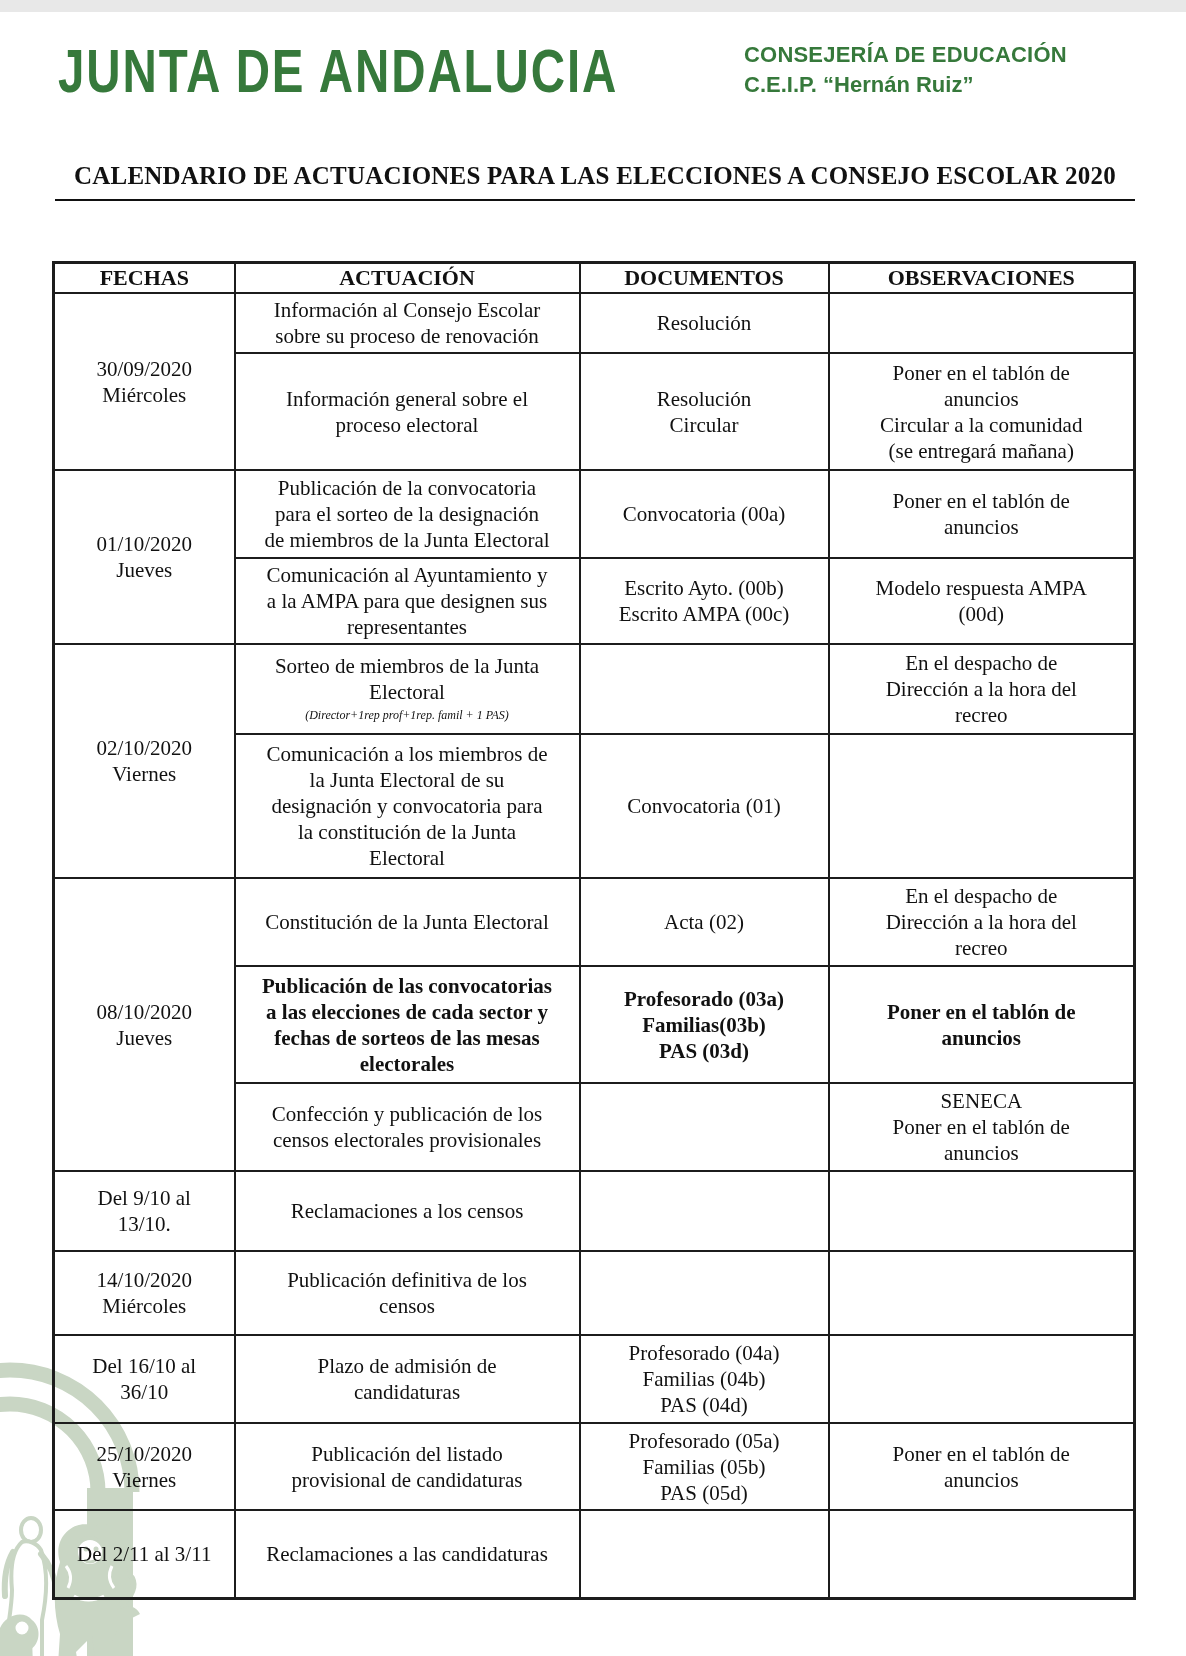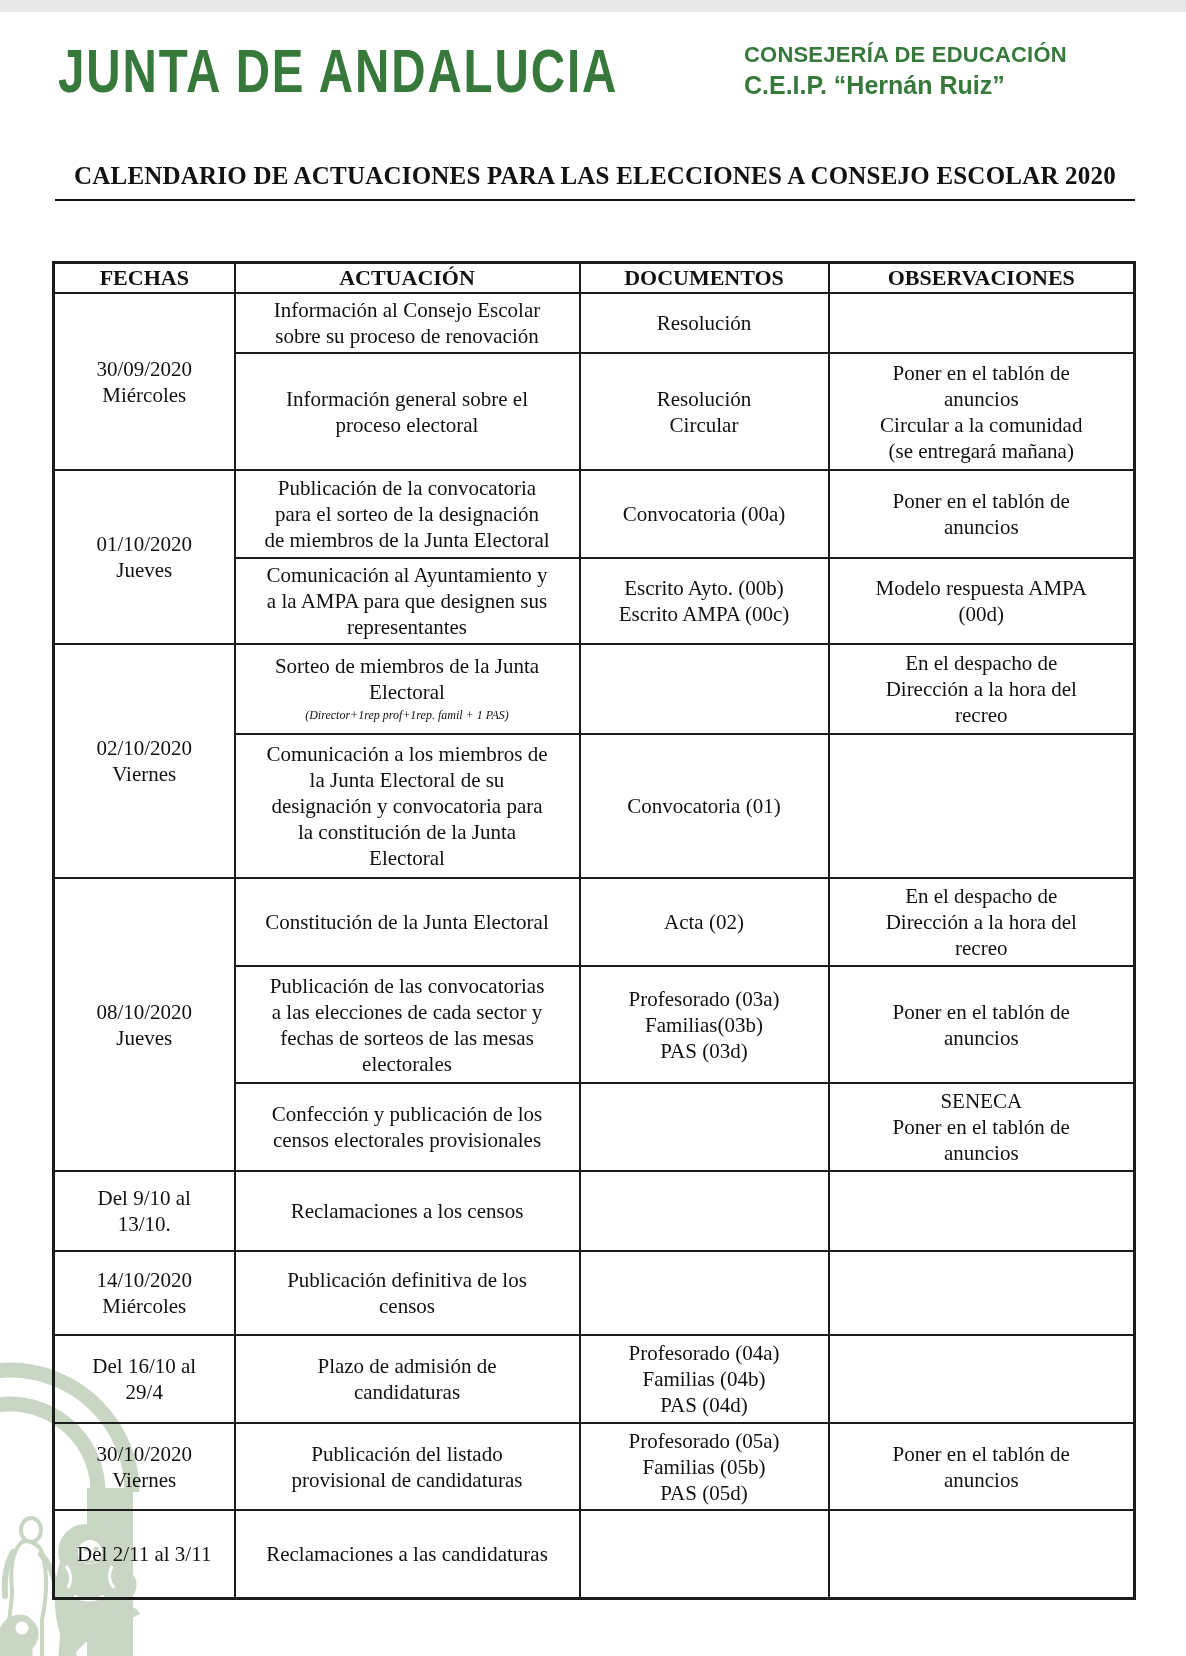--- a/index.html
+++ b/index.html
@@ -24,21 +24,21 @@
     transform: scale(0.95, 1.22);
     transform-origin: left top;
   }
   .brand-org {
     position: absolute; left: 744px; top: 27px;
     color: #36793b;
     font-family: "Liberation Sans", sans-serif;
     font-weight: bold;
   }
   .brand-org .l1 { font-size: 22px; line-height: 31px; letter-spacing: 0.2px; }
-  .brand-org .l2 { font-size: 25px; line-height: 30px; }
+  .brand-org .l2 { font-size: 22px; line-height: 30px; }
   .title-wrap {
     position: absolute; left: 55px; top: 150px; width: 1080px;
     border-bottom: 2px solid #111;
     padding-bottom: 9px;
     text-align: center;
   }
   .title {
     font-size: 25px; font-weight: bold; letter-spacing: 0.2px; white-space: nowrap;
   }
   table.cal {
@@ -180,21 +180,21 @@
         </tr>
         <tr style="height: 88px;">
           <td class="fecha" rowspan="3">08/10/2020
 Jueves</td>
           <td class="actuacion">Constitución de la Junta Electoral</td>
           <td class="documentos">Acta (02)</td>
           <td class="observaciones">En el despacho de
 Dirección a la hora del
 recreo</td>
         </tr>
-        <tr style="height: 117px;">
+        <tr style="height: 117px; font-weight: bold;">
           <td class="actuacion">Publicación de las convocatorias
 a las elecciones de cada sector y
 fechas de sorteos de las mesas
 electorales</td>
           <td class="documentos">Profesorado (03a)
 Familias(03b)
 PAS (03d)</td>
           <td class="observaciones">Poner en el tablón de
 anuncios</td>
         </tr>
@@ -216,30 +216,30 @@
         <tr style="height: 84px;">
           <td class="fecha" rowspan="1">14/10/2020
 Miércoles</td>
           <td class="actuacion">Publicación definitiva de los
 censos</td>
           <td class="documentos"></td>
           <td class="observaciones"></td>
         </tr>
         <tr style="height: 88px;">
           <td class="fecha" rowspan="1">Del 16/10 al
-29/4</td>
+36/10</td>
           <td class="actuacion">Plazo de admisión de
 candidaturas</td>
           <td class="documentos">Profesorado (04a)
 Familias (04b)
 PAS (04d)</td>
           <td class="observaciones"></td>
         </tr>
         <tr style="height: 87px;">
-          <td class="fecha" rowspan="1">30/10/2020
+          <td class="fecha" rowspan="1">25/10/2020
 Viernes</td>
           <td class="actuacion">Publicación del listado
 provisional de candidaturas</td>
           <td class="documentos">Profesorado (05a)
 Familias (05b)
 PAS (05d)</td>
           <td class="observaciones">Poner en el tablón de
 anuncios</td>
         </tr>
         <tr style="height: 88px;">

